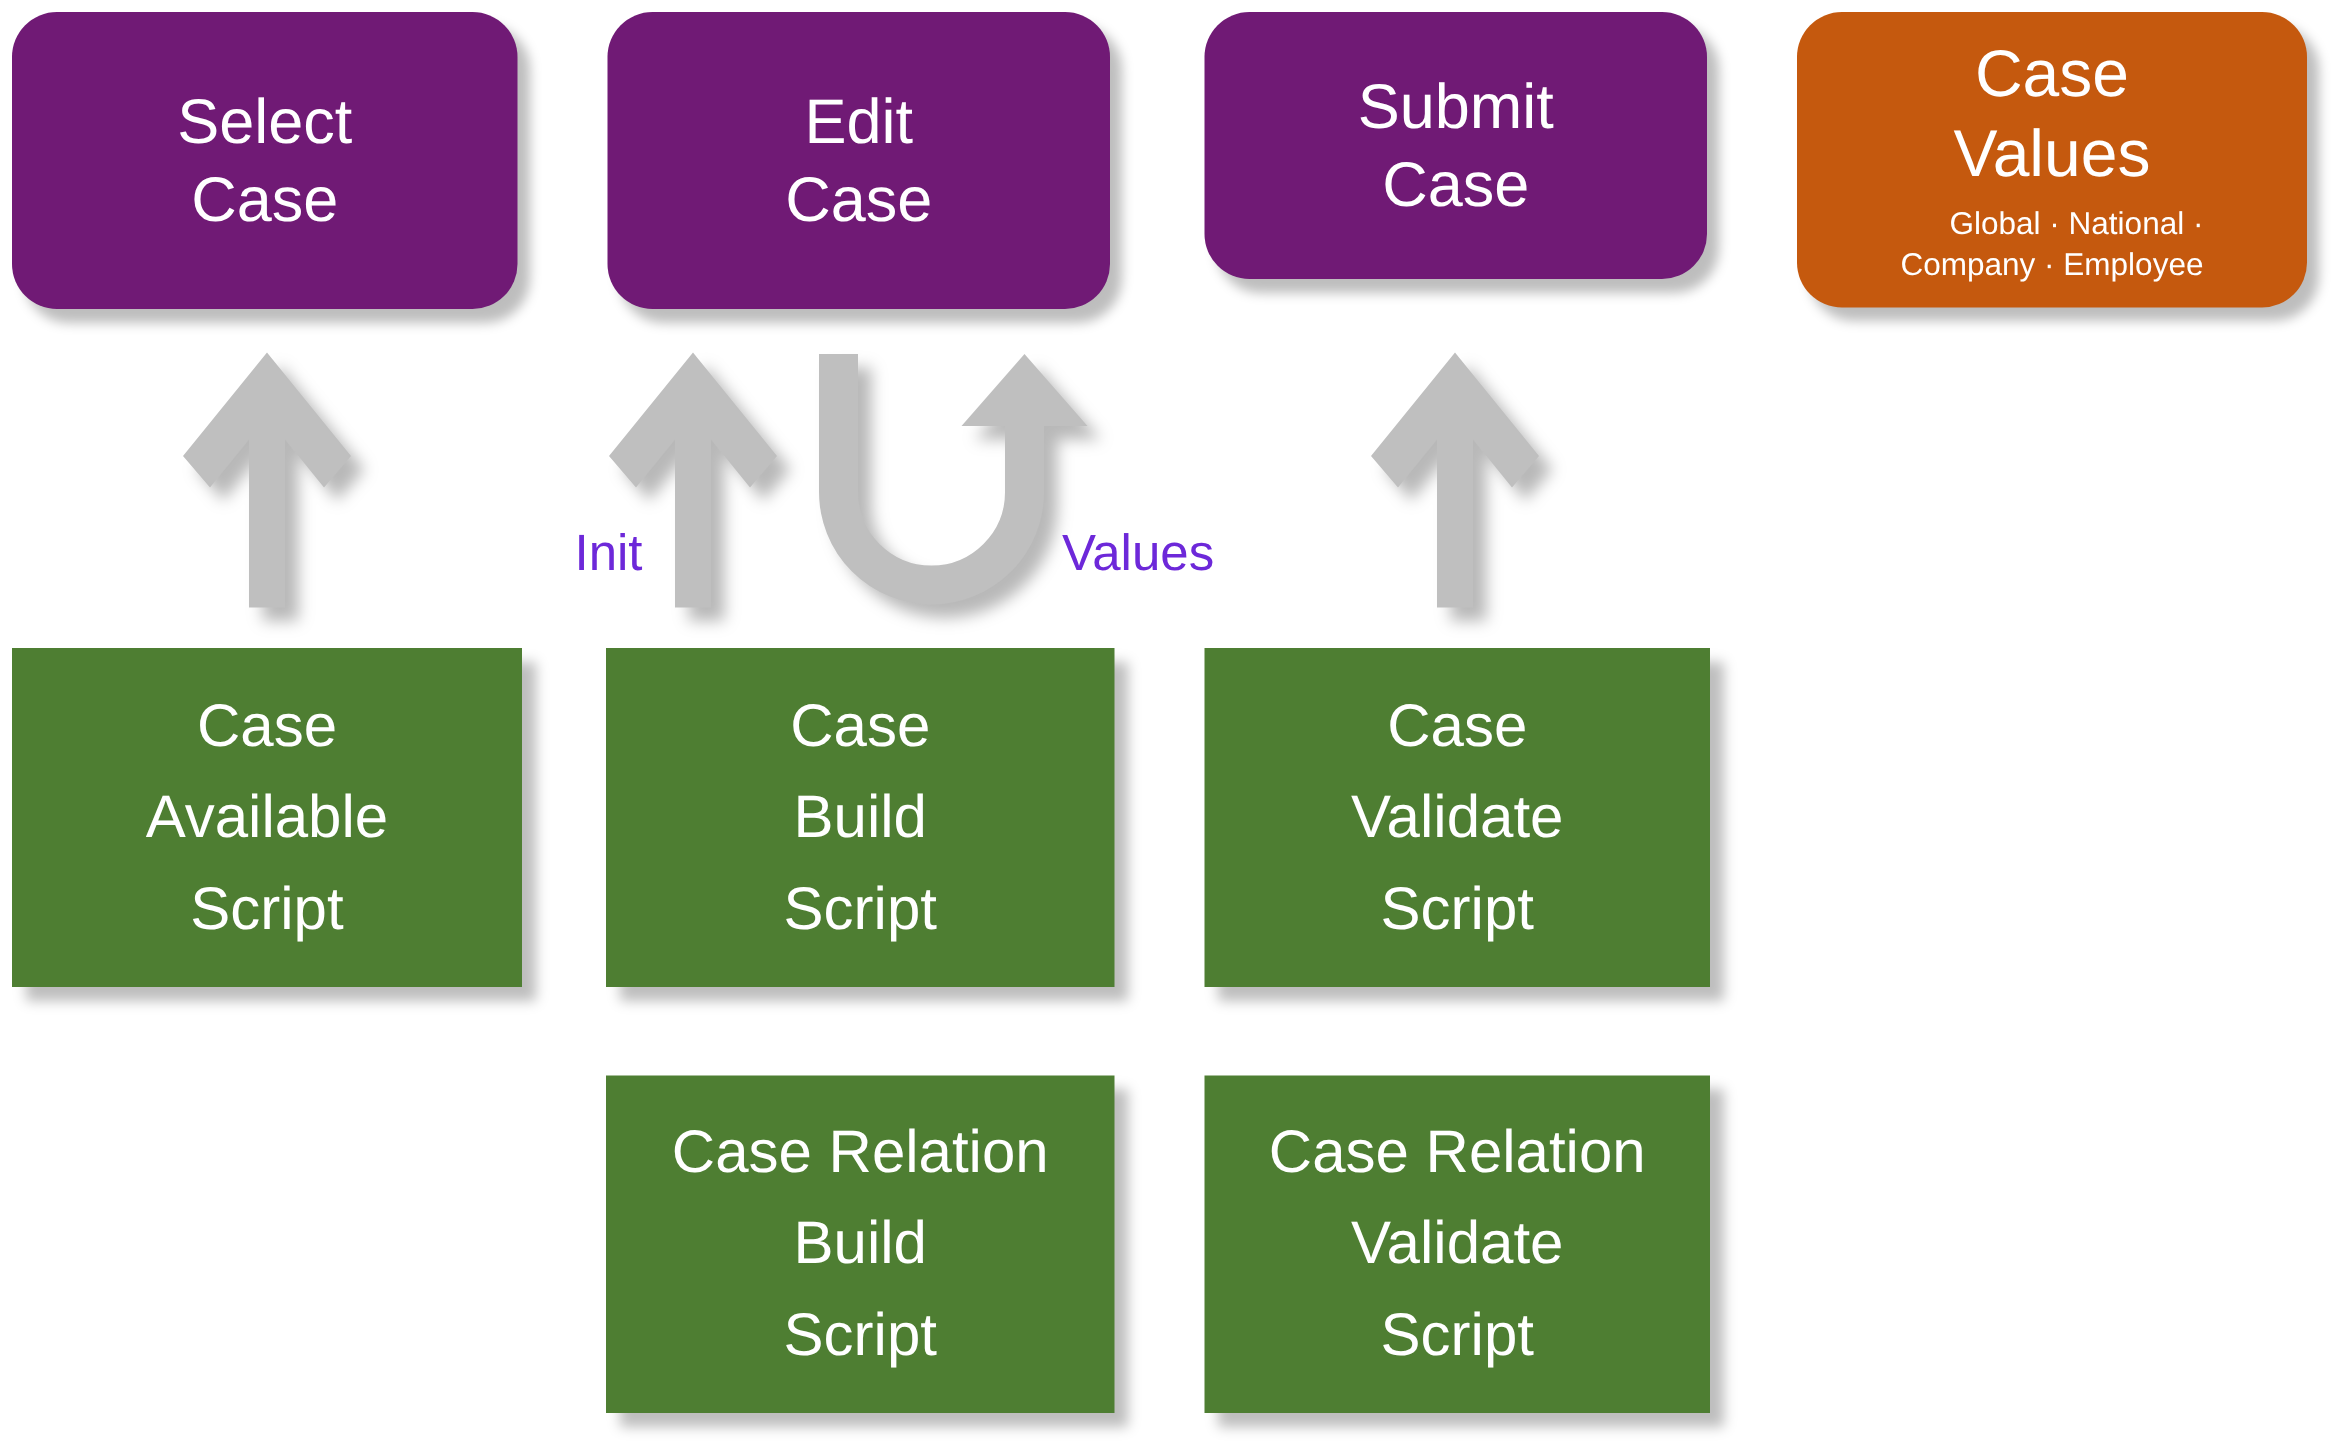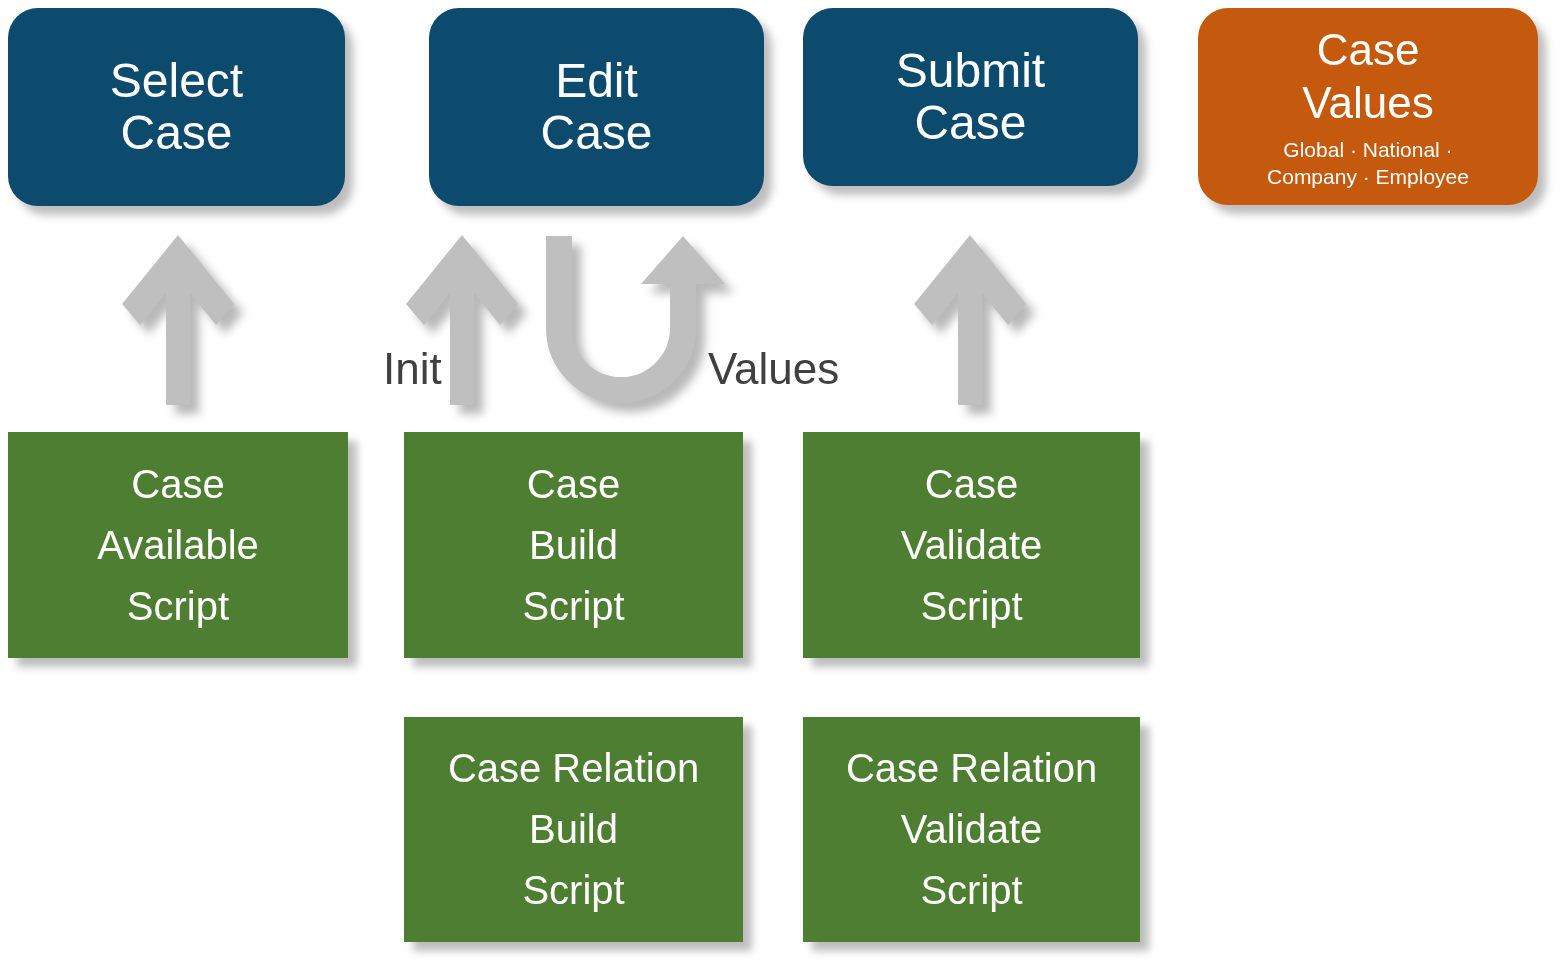--- a/index.html
+++ b/index.html
@@ -22,48 +22,48 @@
     position: absolute;
     display: flex;
     flex-direction: column;
     align-items: center;
     justify-content: center;
     text-align: center;
     color: #ffffff;
   }
   .box .lbl { white-space: pre-line; }
   .stage {
-    background: #0c4a6e;
+    background: #701a75;
     border-radius: 30px;
     box-shadow: 8px 9px 8px rgba(0,0,0,0.26);
-    font-size: 48px;
+    font-size: 42px;
     line-height: 52px;
   }
   .script {
     background: #4E7E32;
     box-shadow: 9px 9px 8px rgba(0,0,0,0.26);
     font-size: 40px;
     line-height: 61px;
   }
   .values {
     background: #C5590E;
     border-radius: 30px;
     box-shadow: 8px 9px 8px rgba(0,0,0,0.26);
   }
   .values-title { font-size: 44px; line-height: 53px; white-space: pre-line; }
-  .values-subtitle { font-size: 21px; line-height: 27px; margin-top: 7px; white-space: pre-line; }
+  .values-subtitle { font-size: 21px; line-height: 27px; margin-top: 7px; white-space: pre-line; text-align: right; }
   .flow-label {
     position: absolute;
-    color: #404040;
-    font-size: 44px;
+    color: #6d28d9;
+    font-size: 34px;
     line-height: 36px;
   }
   
   #box-select   { left: 8px;    top: 8px;   width: 337px; height: 198px; }
-  #box-edit     { left: 405px;  top: 8px;   width: 335px; height: 198px; margin-left: 24px; }
+  #box-edit     { left: 405px;  top: 8px;   width: 335px; height: 198px; }
   #box-submit   { left: 803px;  top: 8px;   width: 335px; height: 178px; }
   #box-values   { left: 1198px; top: 8px;   width: 340px; height: 197px; }
   #script-available    { left: 8px;   top: 432px; width: 340px; height: 226px; }
   #script-build        { left: 404px; top: 432px; width: 339px; height: 226px; }
   #script-validate     { left: 803px; top: 432px; width: 337px; height: 226px; }
   #script-rel-build    { left: 404px; top: 717px; width: 339px; height: 225px; }
   #script-rel-validate { left: 803px; top: 717px; width: 337px; height: 225px; }
   #label-init   { left: 383px; top: 351px; }
   #label-change { left: 708px; top: 351px; }
 </style>

